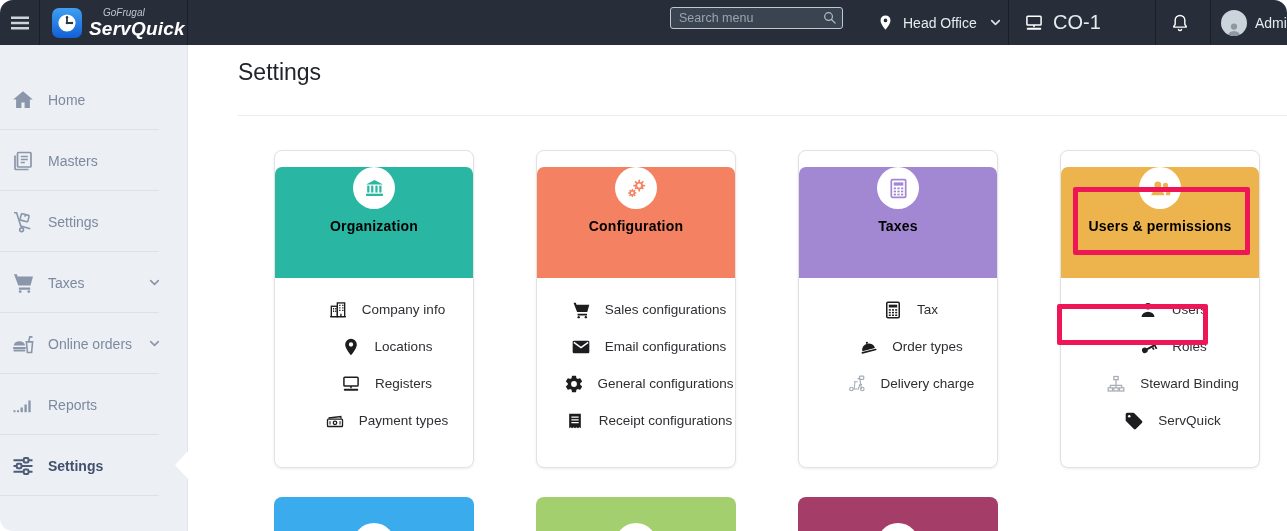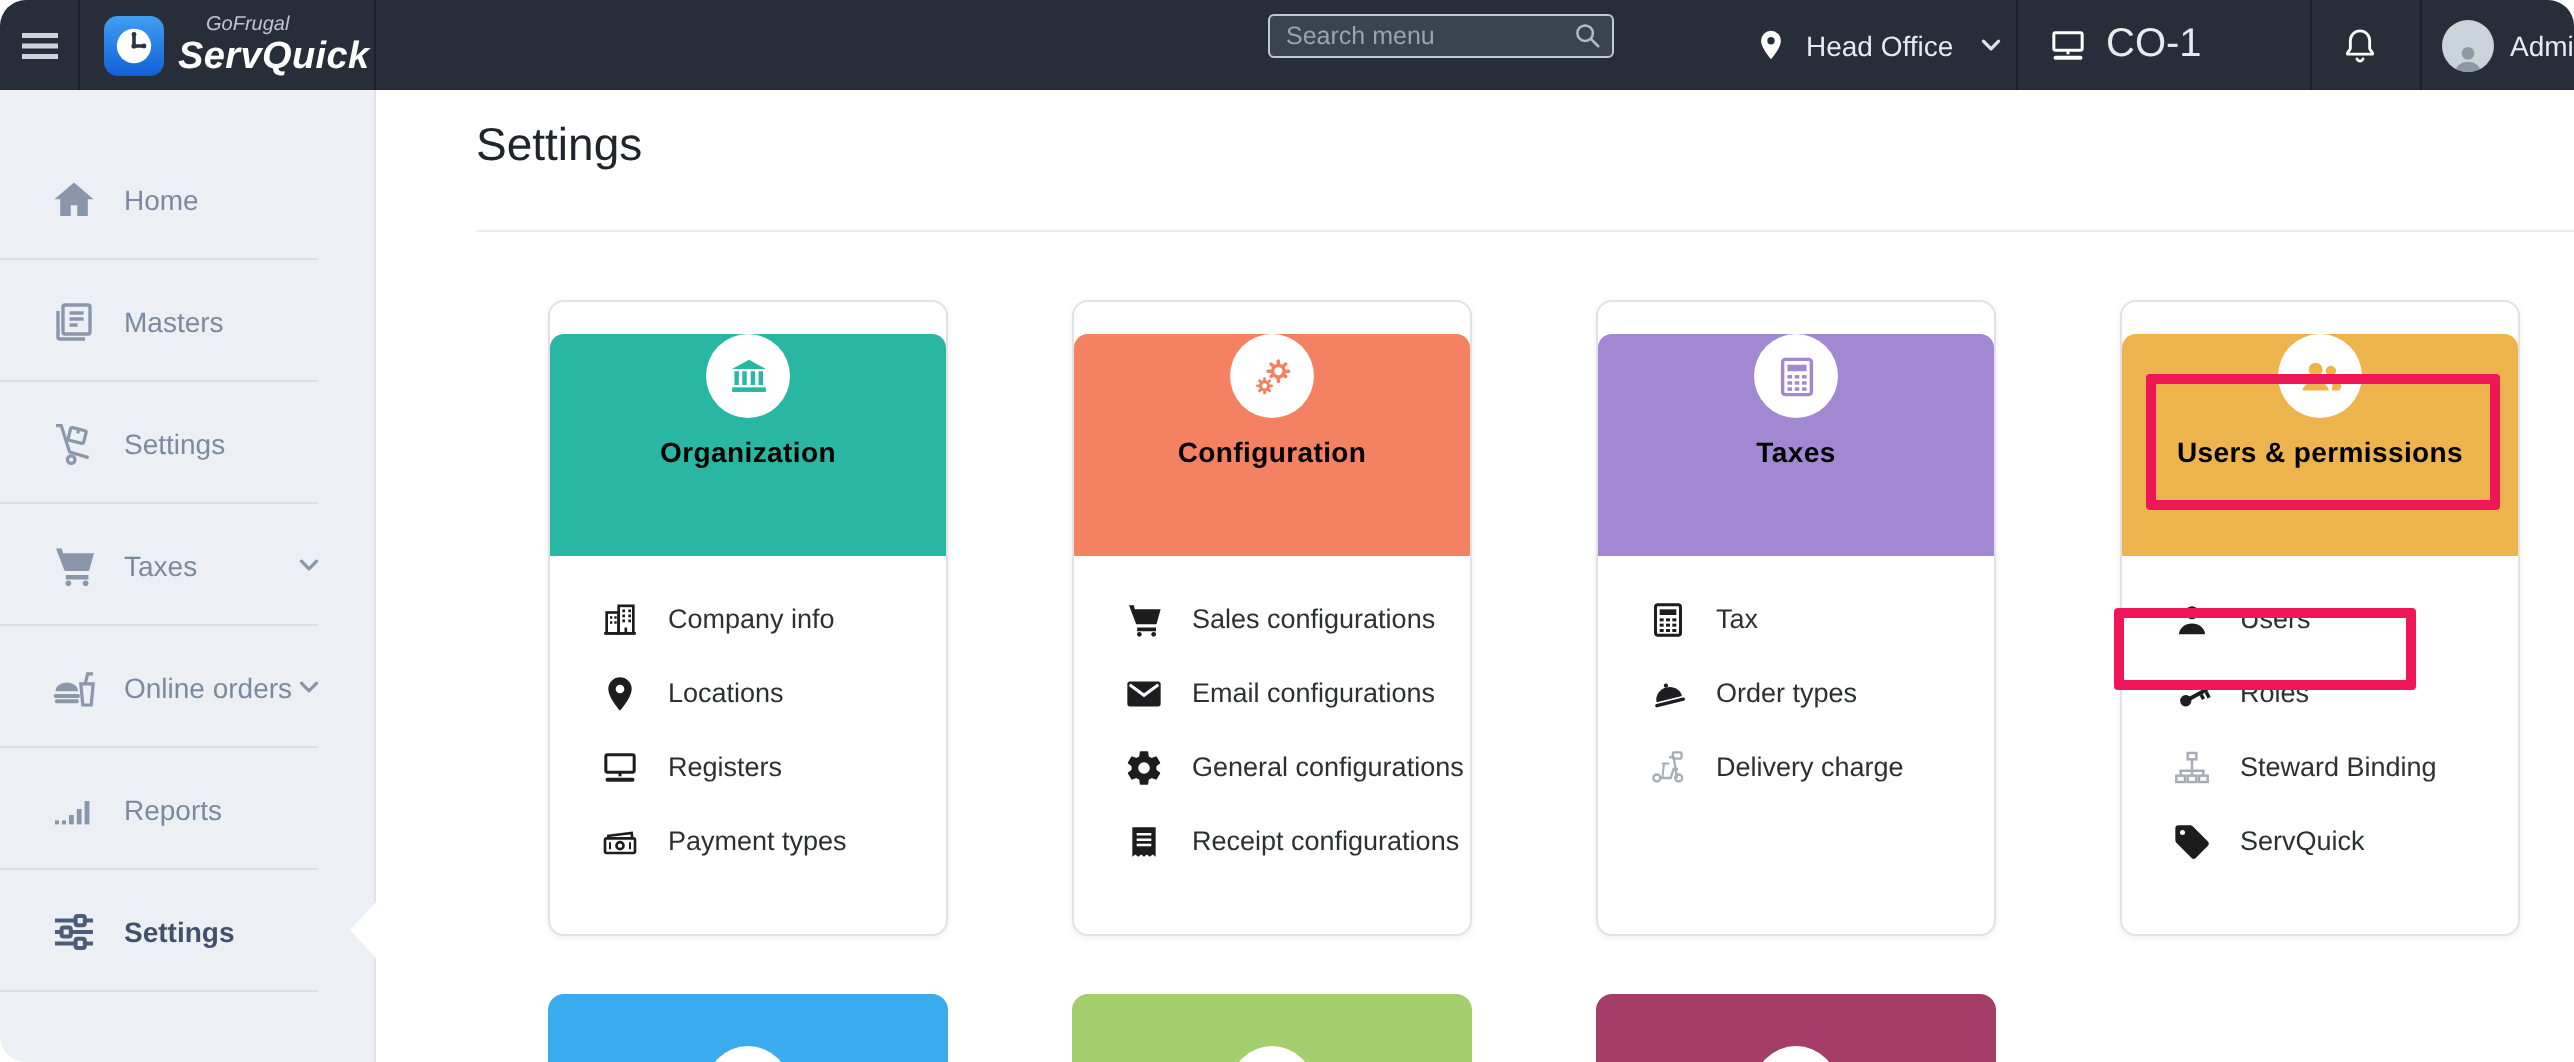--- a/index.html
+++ b/index.html
@@ -16,21 +16,21 @@
              border-right:1px solid #1a1f28;display:flex;align-items:center;justify-content:center;
              color:#cdd3da;cursor:pointer;}
   .brand{position:absolute;left:41px;top:0;width:147px;height:45px;border-right:1px solid #1a1f28;
          display:flex;align-items:center;padding-left:11px;box-sizing:border-box;cursor:pointer;}
   .brand-badge{width:30px;height:30px;border-radius:7px;background:linear-gradient(180deg,#3f9ff2,#1160d6);
                display:flex;align-items:center;justify-content:center;flex:0 0 auto;}
   .brand-badge svg{width:24px;height:24px;}
   .brand-text{display:flex;flex-direction:column;margin-left:7px;font-style:italic;line-height:1;}
   .brand-top{font-size:10px;color:#bcc5cf;margin-left:14px;}
   .brand-bottom{font-size:19px;color:#fff;font-weight:700;margin-top:1px;letter-spacing:.2px;}
-  .search-wrap{position:absolute;left:634px;top:7px;width:173px;height:22px;}
+  .search-wrap{position:absolute;left:670px;top:7px;width:173px;height:22px;}
   .search-input{width:100%;height:100%;box-sizing:border-box;background:#3a4350;border:1px solid #c2c8cf;
                 border-radius:3px;color:#dfe3e8;font-size:12.5px;padding:0 26px 0 8px;outline:none;
                 font-family:"Liberation Sans",sans-serif;}
   .search-input::placeholder{color:#9aa3ae;}
   .search-ic{position:absolute;right:6px;top:3px;width:15px;height:15px;color:#b4bbc4;}
   .loc{position:absolute;left:877px;top:0;height:45px;display:flex;align-items:center;gap:9px;
        color:#e7eaee;font-size:14px;cursor:pointer;}
   .loc .chev{color:#dfe3e7;margin-left:3px;}
   .vsep{position:absolute;top:0;width:1px;height:45px;background:#1a1f28;}
   .s1{left:1008px;} .s2{left:1155px;} .s3{left:1210px;}
@@ -42,21 +42,21 @@
   .profile{position:absolute;left:1221px;top:0;height:45px;display:flex;align-items:center;gap:8px;
            color:#e7eaee;font-size:14px;cursor:pointer;white-space:nowrap;}
   .avatar{width:26px;height:26px;border-radius:50%;background:#ccd4db;display:flex;align-items:flex-end;
           justify-content:center;overflow:hidden;color:#8d98a4;}
   .avatar .ic{width:18px;height:18px;margin-bottom:-2px;}
 
   
   .sidebar{position:absolute;left:0;top:45px;width:188px;height:486px;background:#eceff4;
            border-right:1px solid #e0e4ea;box-sizing:border-box;z-index:10;}
   #sideNav{padding-top:24px;}
-  .srow{position:relative;height:61px;display:flex;align-items:center;padding-left:25px;cursor:pointer;}
+  .srow{position:relative;height:61px;display:flex;align-items:center;padding-left:11px;cursor:pointer;}
   .srow::after{content:"";position:absolute;left:0;right:28px;bottom:0;height:1px;background:#dce1e8;}
   .srow .ic{color:#8a97ab;flex:0 0 auto;}
   .slabel{margin-left:13px;font-size:14px;color:#7c8aa0;}
   .chev2{margin-left:auto;margin-right:26px;color:#9aa6b8;}
   .srow.active .slabel{color:#42516b;font-weight:bold;}
   .srow.active .ic{color:#4d5d78;}
   .notch{position:absolute;right:-1px;top:406px;width:0;height:0;
          border-top:14px solid transparent;border-bottom:14px solid transparent;border-right:13px solid #fff;}
 
   
@@ -65,21 +65,21 @@
   .hdiv{position:absolute;left:50px;right:0;top:70px;height:1px;background:#ececec;}
   .cards{position:absolute;left:86px;top:105px;display:flex;gap:62px;}
   .cards.row2{top:452px;}
   .card{width:200px;height:318px;background:#fff;border:1px solid #e2e2e2;border-radius:8px;
         box-sizing:border-box;box-shadow:0 1px 3px rgba(0,0,0,.07);overflow:hidden;}
   .chead{height:111px;border-radius:7px 7px 0 0;cursor:pointer;}
   .ccircle{display:block;width:42px;height:42px;border-radius:50%;background:#fff;margin:16px auto 0;
            display:flex;align-items:center;justify-content:center;}
   .ctitle{text-align:center;margin-top:9px;font-size:14px;font-weight:bold;color:#000000;letter-spacing:.2px;}
   .clist{padding-top:13px;}
-  .crow{height:37px;display:flex;align-items:center;padding-left:25px;cursor:pointer;}
+  .crow{height:37px;display:flex;align-items:center;padding-left:25px;cursor:pointer;justify-content:center;}
   .crow .ic{color:#1d1d1f;flex:0 0 auto;}
   .crow .ic.muted{color:#a7adb5;}
   .clabel{margin-left:14px;font-size:13.5px;color:#2d2f33;}
   .card2{width:200px;height:79px;border-radius:8px;position:relative;overflow:hidden;cursor:pointer;}
   .card2 .ccircle{margin:26px auto 0;}
 
   
   .hl{position:absolute;box-sizing:border-box;border:5px solid #ee1656;border-radius:2px;z-index:50;
       pointer-events:none;}
   .hl1{left:1073px;top:187px;width:177px;height:68px;}

